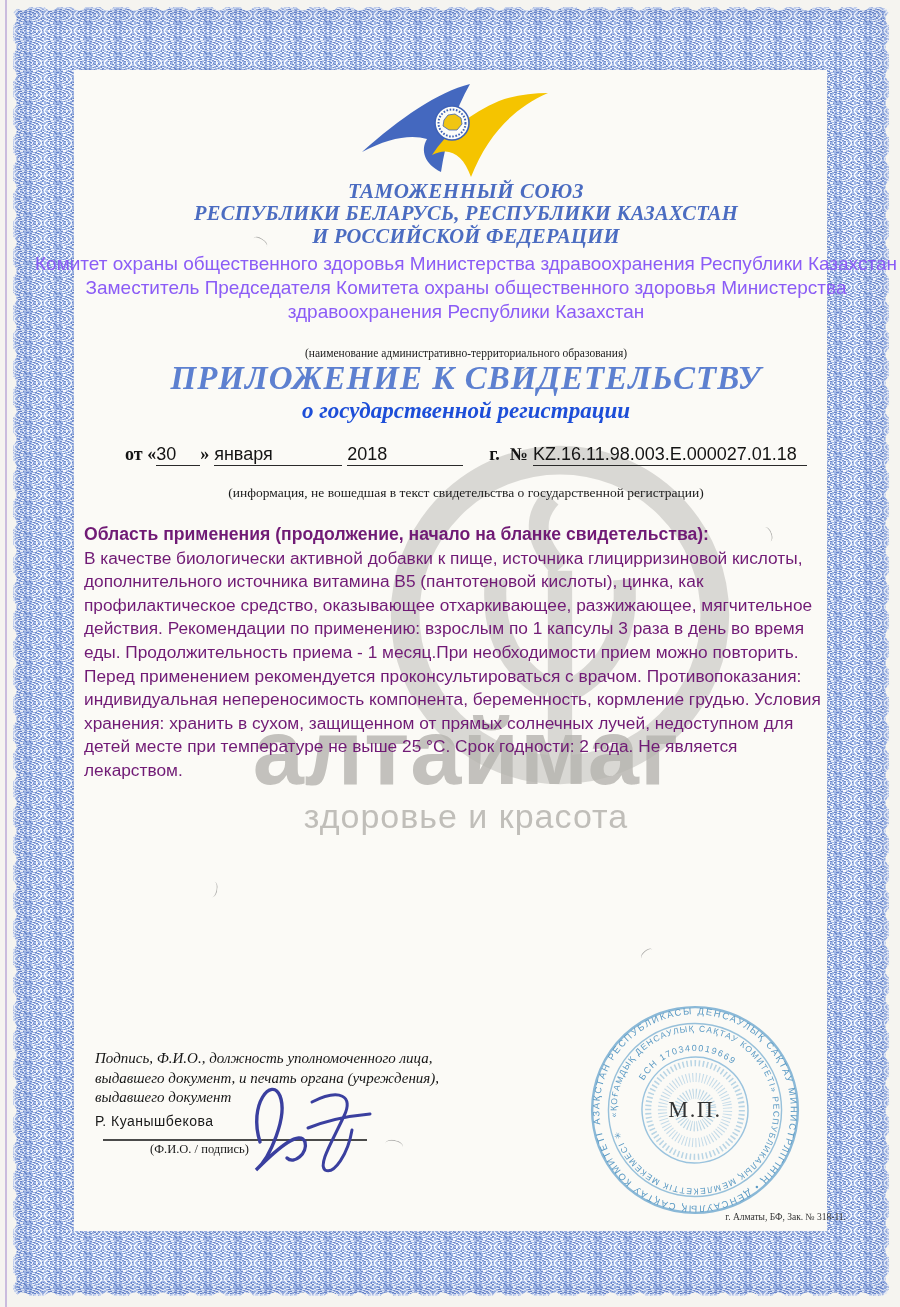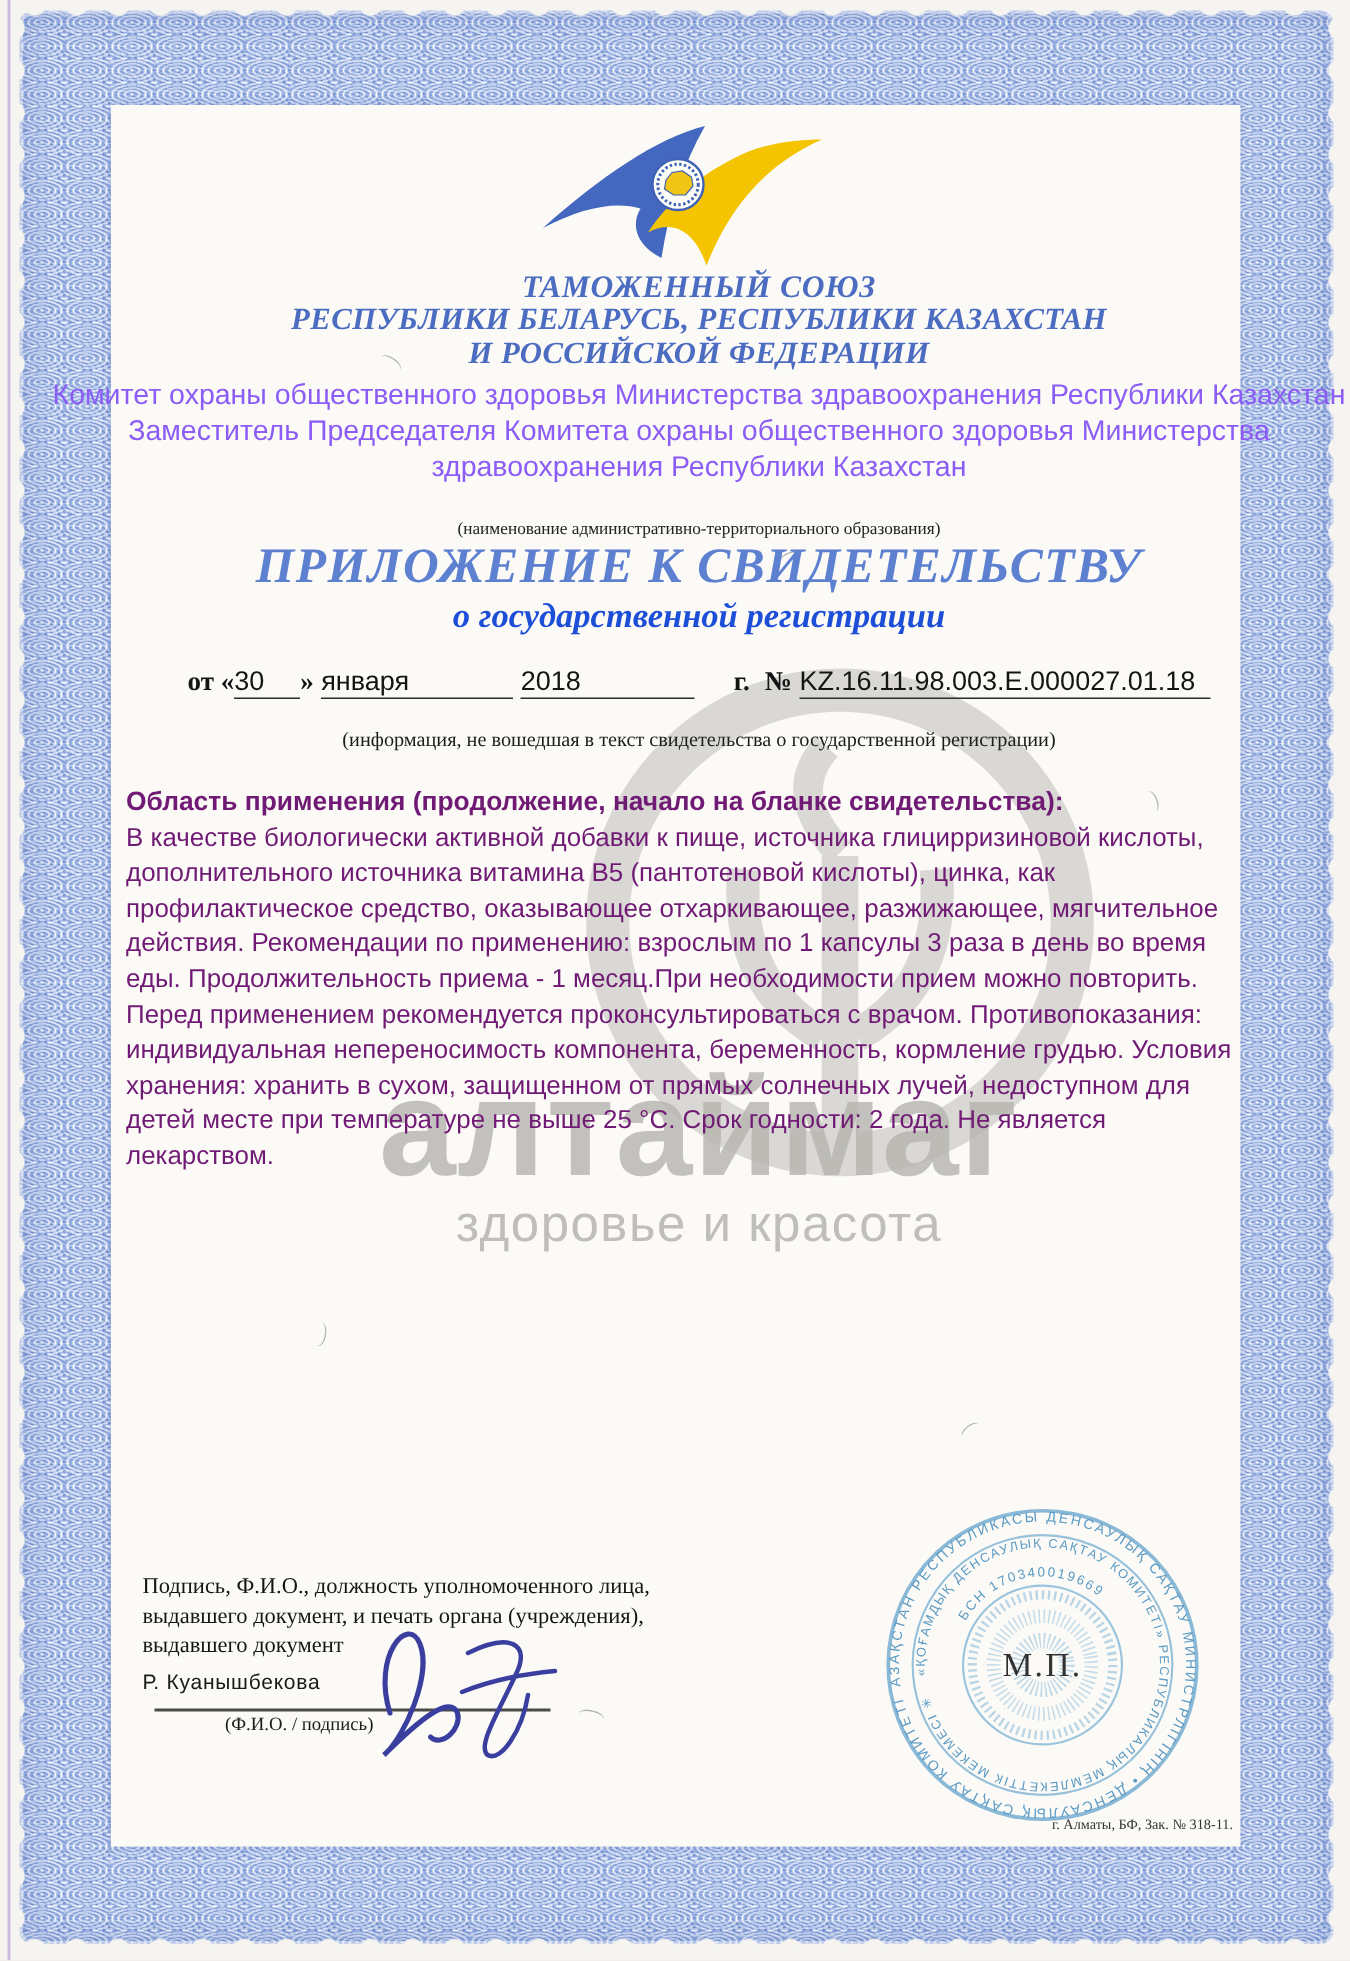--- a/index.html
+++ b/index.html
@@ -40,29 +40,29 @@
   .f-day{min-width:44px;}
   .f-month{min-width:128px;}
   .f-year{min-width:116px;margin-right:26px;}
   .f-num{min-width:274px;font-weight:500;}
   .info-note{top:485px;font-size:13.5px;color:#1c1c1c;}
   .body-block{left:84px;top:523px;width:742px;font-size:17.3px;line-height:23.6px;color:#701a75;z-index:6;}
   .body-block b{font-size:17.6px;}
   .wm-brand{top:700px;font-size:92px;font-weight:bold;color:#b6b4af;opacity:.8;letter-spacing:1px;z-index:5;}
   .wm-tag{top:797px;font-size:34px;color:#c0beb9;letter-spacing:1px;z-index:5;}
   .wm-circle{left:372px;top:438px;z-index:5;opacity:.30;}
-  .sig-caption{left:95px;top:1049px;font-size:15px;line-height:19.5px;color:#151515;}
+  .sig-caption{left:95px;top:1049px;font-size:15px;line-height:19.5px;color:#151515;font-style:italic;}
   .sig-name{left:95px;top:1113px;font-size:14px;color:#1a1a1a;letter-spacing:.5px;z-index:7;}
   .sig-rule{left:103px;top:1139px;width:264px;height:1.5px;background:#4a4a4a;z-index:6;}
   .sig-note{left:150px;top:1142px;font-size:12.5px;color:#1a1a1a;z-index:7;}
   .sig-ink{left:228px;top:1072px;z-index:8;}
   .seal{left:583px;top:998px;z-index:7;opacity:.9;}
   .serial-row{top:1174px;font-size:20px;color:#161616;}
   .serial-digits{font-family:"DejaVu Sans Mono",monospace;font-size:31px;letter-spacing:2.5px;font-weight:500;vertical-align:-3px;margin-left:14px;}
-  .print-note{left:0;width:822px;text-align:right;top:1212px;font-size:9.5px;color:#333;z-index:6;}
+  .print-note{left:0;width:822px;text-align:right;top:1212px;font-size:9.5px;color:#333;z-index:6;padding-left:24px;}
   .hair{position:absolute;border-top:1.2px solid rgba(120,120,118,.55);border-radius:50%;z-index:5;}
 </style>
 </head>
 <body>
 
 <div id="page">
 
   <div class="frame"></div>
   <div class="scal scal-t"></div>
   <div class="scal scal-b"></div>

